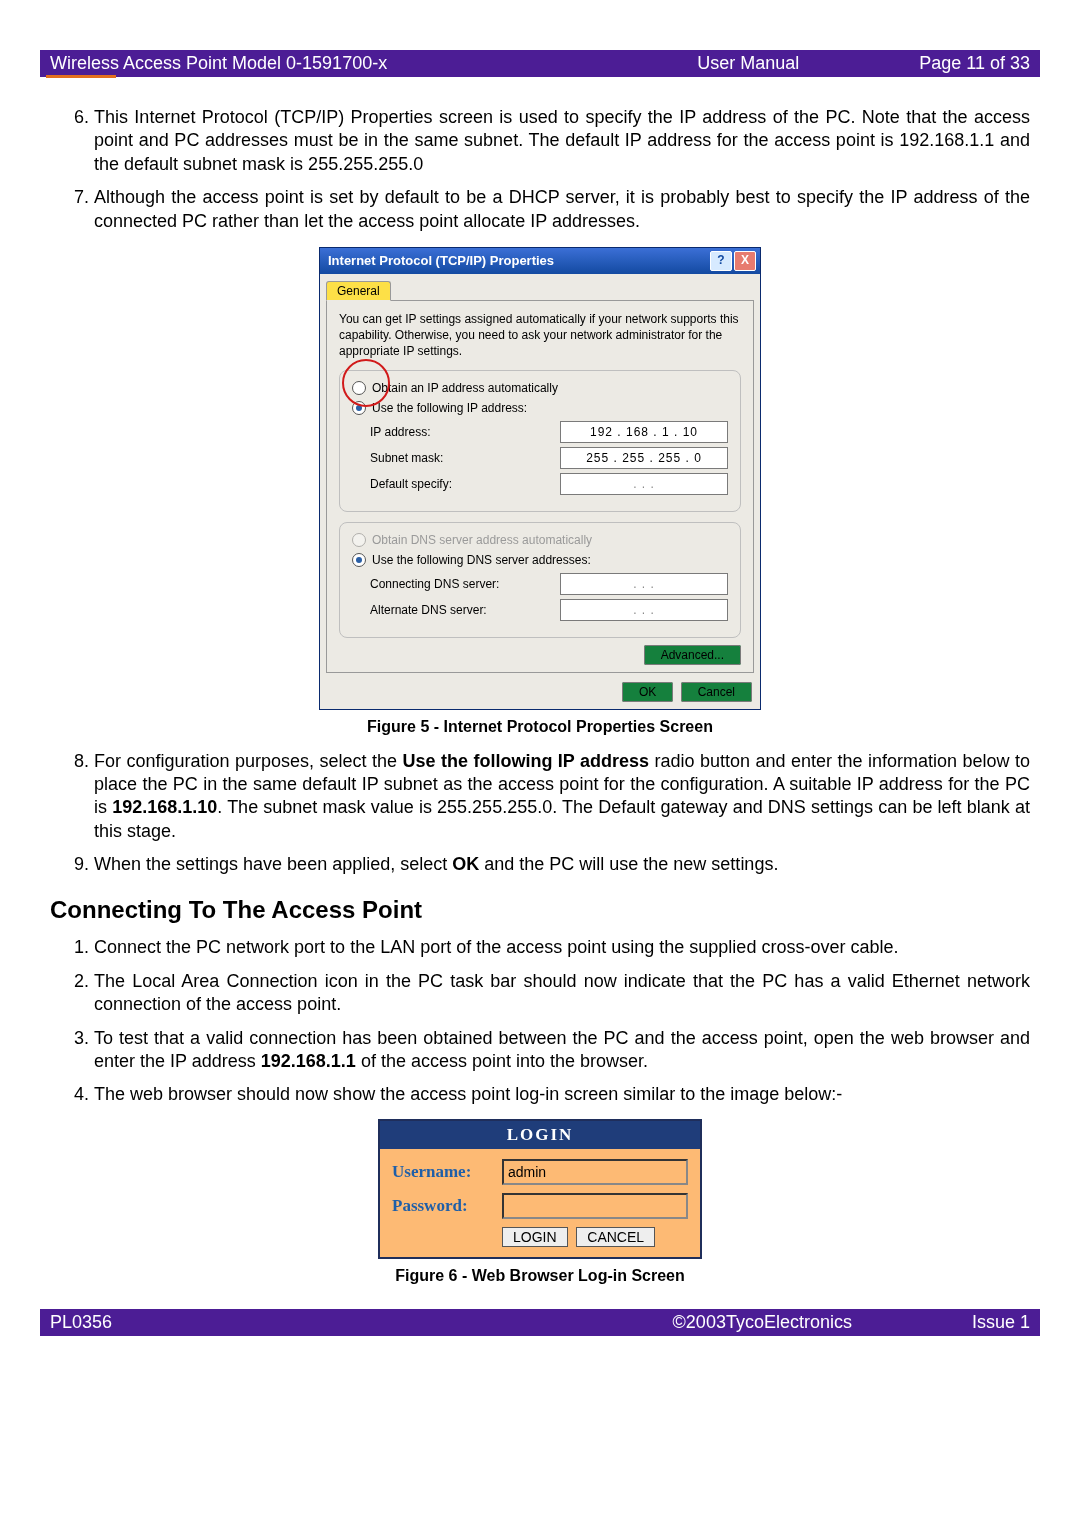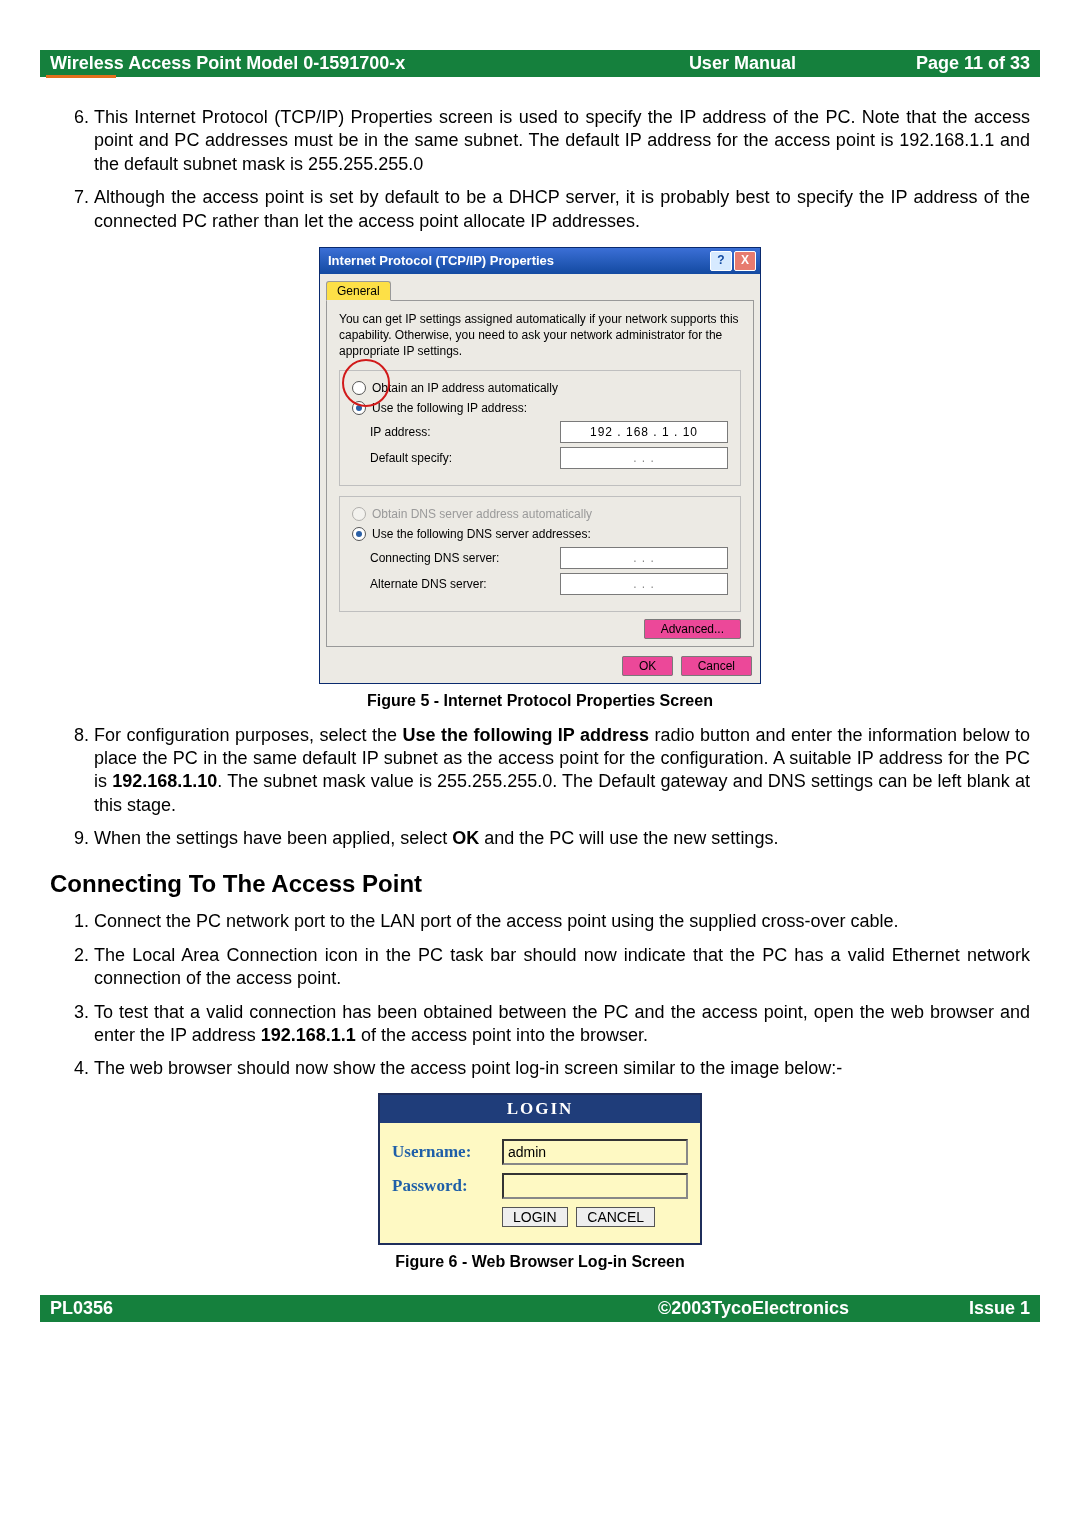--- a/index.html
+++ b/index.html
@@ -8,23 +8,23 @@
     background: #fff;
     font-family: Arial, Helvetica, sans-serif;
     color: #000;
   }
   .page {
     width: 1000px;
     margin: 50px auto;
     position: relative;
   }
   .hdr, .ftr {
-    background: #15803d;
+    background: #4c1d95;
     color: #fff;
-    font-weight: bold;
+    font-weight: normal;
     font-size: 18px;
     padding: 3px 10px;
     display: flex;
   }
   .hdr .left, .ftr .left { flex: 1; }
   .hdr .mid, .ftr .mid { flex: 0 0 auto; margin-right: 120px; }
   .hdr .right, .ftr .right { flex: 0 0 auto; }
   .orange-line {
     height: 3px;
     width: 70px;
@@ -79,21 +79,21 @@
     top: 1px;
   }
   .tabbody {
     border: 1px solid #999;
     margin: 0 6px 6px 6px;
     padding: 10px 12px;
   }
   .info { margin-bottom: 10px; line-height: 1.35; }
   .grp {
     border: 1px solid #bfbfbf;
-    border-radius: 0;
+    border-radius: 8px;
     padding: 10px 12px 12px 12px;
     margin-bottom: 10px;
     position: relative;
   }
   .radio-row { display: flex; align-items: center; margin-bottom: 6px; }
   .radio {
     width: 12px; height: 12px; border: 1px solid #555; border-radius: 50%;
     margin-right: 6px; display: inline-flex; align-items: center; justify-content: center;
     background: #fff;
   }
@@ -107,21 +107,21 @@
     width: 170px;
     display: flex;
     align-items: center;
     justify-content: center;
     letter-spacing: 1px;
   }
   .ipbox.empty { color:#888; }
   .advrow { text-align: right; }
   .btn {
     border: 1px solid #7a7a7a;
-    background: #ec4899;
+    background: #15803d;
     padding: 2px 16px;
     border-radius: 2px;
     font-size: 12px;
   }
   .dlg-btns { text-align: right; padding: 6px 8px 10px 8px; }
   .dlg-btns .btn { margin-left: 4px; min-width: 72px; }
 
   
   .anno-oval {
     position: absolute;
@@ -141,21 +141,21 @@
   }
   .loginhdr {
     background: #1f3d7a;
     color: #fff;
     text-align: center;
     font-family: "Times New Roman", serif;
     letter-spacing: 2px;
     padding: 4px 0;
     font-weight: bold;
   }
-  .loginbody { background: #fef9c3; padding: 16px 12px; }
+  .loginbody { background: #fdba74; padding: 10px 12px; }
   .lrow { display: flex; align-items: center; margin-bottom: 8px; }
   .llbl { color: #1f5fa8; font-weight: bold; width: 110px; font-family: "Times New Roman", serif; }
   .linput {
     border: 2px inset #888;
     height: 22px;
     flex: 1;
     padding: 0 4px;
     display: flex;
     align-items: center;
     font-size: 14px;
@@ -209,20 +209,24 @@
             </div>
             <div class="radio-row">
               <span class="radio sel"></span>
               <span>Use the following IP address:</span>
             </div>
             <div class="field-row">
               <span class="lbl">IP address:</span>
               <span class="ipbox">192 . 168 .  1  .  10</span>
             </div>
             <div class="field-row">
+              <span class="lbl">Subnet mask:</span>
+              <span class="ipbox">255 . 255 . 255 .  0</span>
+            </div>
+            <div class="field-row">
               <span class="lbl">Default specify:</span>
               <span class="ipbox empty">.       .       .</span>
             </div>
           </div>
 
           <div class="grp">
             <div class="radio-row">
               <span class="radio" style="opacity:.4;"></span>
               <span style="color:#9a9a9a;">Obtain DNS server address automatically</span>
             </div>

